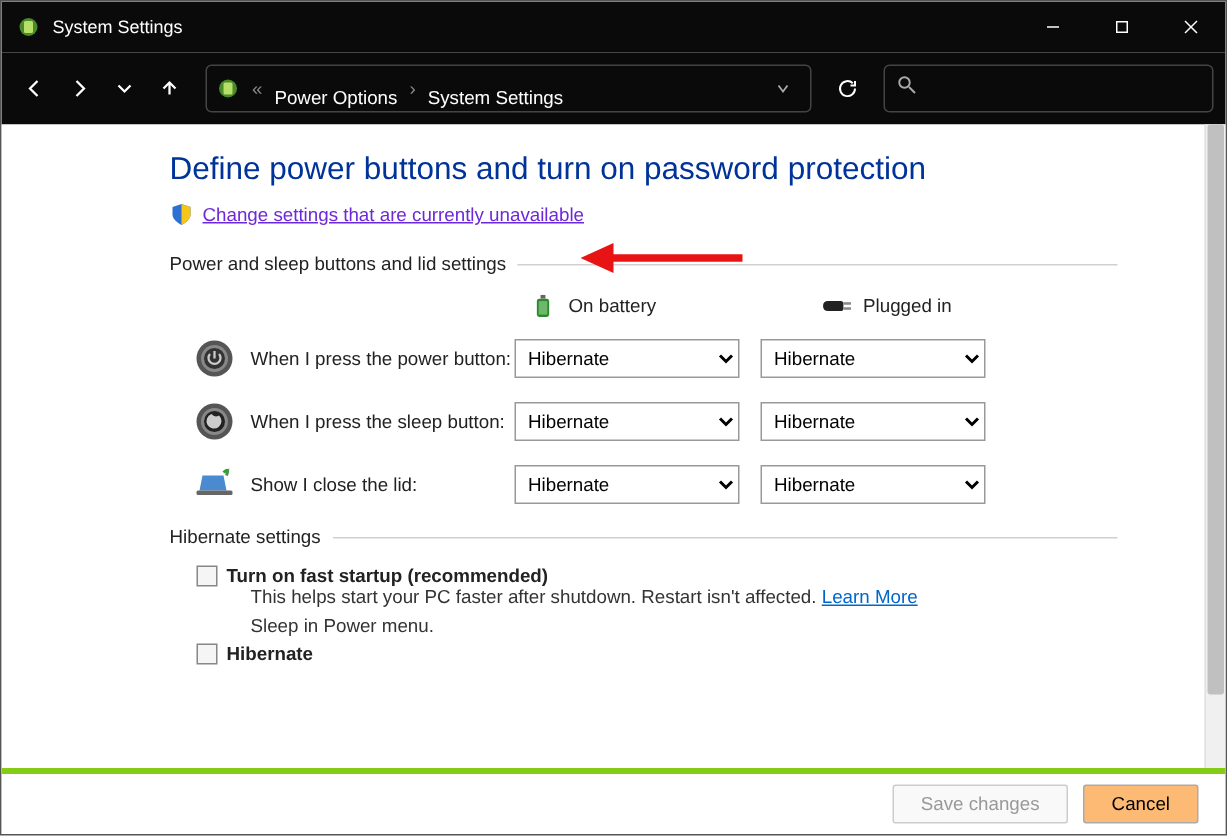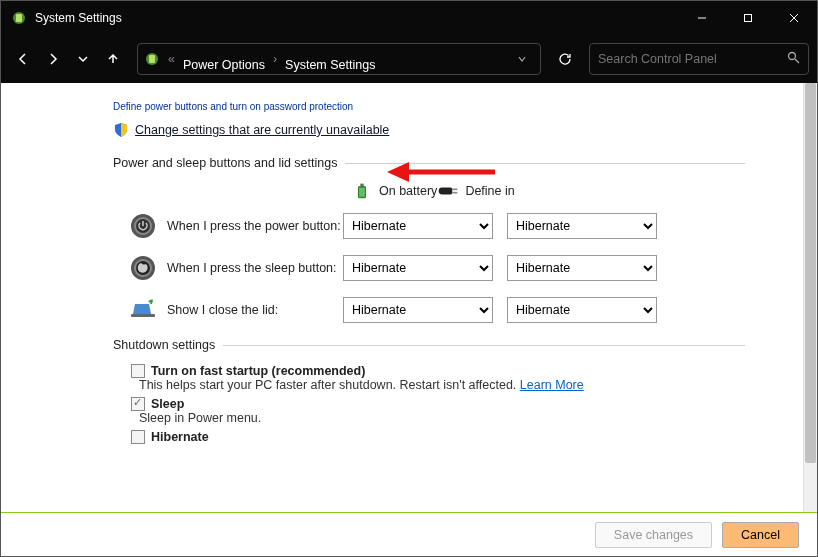--- a/index.html
+++ b/index.html
@@ -17,49 +17,49 @@
 .refresh { width:32px; height:32px; display:flex; align-items:center; justify-content:center; color:#fff; border-radius:4px; cursor:pointer; margin:0 6px; }
 .search-box { width:220px; height:32px; background:#0a0a0a; border:1px solid #444; border-radius:4px; display:flex; align-items:center; padding:0 8px; }
 .search-box input { flex:1; background:transparent; border:none; outline:none; color:#888; font-size:12.5px; }
 .search-box .s-icon { color:#aaa; }
 
 .content-wrap { position:absolute; top:82px; bottom:44px; left:0; right:0; background:#fff; display:flex; }
 .content { flex:1; overflow-y:auto; padding:18px 58px 10px 112px; font-size:12.5px; color:#222; }
 .scroll-track { width:14px; background:#f0f0f0; border-left:1px solid #e0e0e0; position:relative; }
 .scroll-thumb { position:absolute; top:0; left:1px; right:1px; height:380px; background:#c0c0c0; border-radius:2px; }
 
-h1 { color:#003399; font-size:10px; font-weight:400; margin-bottom:10px; }
+h1 { color:#003399; font-size:21px; font-weight:400; margin-bottom:10px; }
 .desc { line-height:1.45; margin-bottom:10px; }
 .admin-link { display:flex; align-items:center; gap:6px; margin-bottom:18px; }
-.admin-link a { color:#0f172a; text-decoration:underline; font-size:12.5px; }
+.admin-link a { color:#6d28d9; text-decoration:underline; font-size:12.5px; }
 .shield { width:16px; height:16px; }
 
 .section-row { display:flex; align-items:center; gap:8px; margin:6px 0 12px 0; }
 .section-row .label { white-space:nowrap; }
 .section-row .line { flex:1; height:1px; background:#d0d0d0; }
 
-.col-headers { display:flex; margin-left:238px; align-items:flex-start; margin-bottom:12px; }
+.col-headers { display:flex; margin-left:238px; gap:110px; align-items:flex-start; margin-bottom:12px; }
 .col-h { display:flex; align-items:center; gap:6px; }
 .battery-icon, .plug-icon { width:22px; height:18px; }
 
 .setting-row { display:flex; align-items:center; margin-bottom:14px;margin-top:11px; }
 .setting-row .row-icon { width:28px; height:28px; margin-left:16px; margin-right:10px; display:flex; align-items:center; justify-content:center; }
 .setting-row .row-label { width:176px; }
 .setting-row select { width:150px; height:26px; border:1px solid #999; background:#fff; font-size:12.5px; padding:0 4px; margin-right:14px; }
 
 .shutdown-item { margin:5px 0 5px 18px; }
 .shutdown-item .chk-row { display:flex; align-items:flex-start; gap:6px; }
-.shutdown-item .sub { margin-left:8px; color:#333; }
+.shutdown-item .sub { margin-left:36px; color:#333; }
 .chk { width:14px; height:14px; border:1px solid #888; background:#f5f5f5; display:inline-block; position:relative; }
 .chk.checked::after { content:"✓"; position:absolute; top:-2px; left:1px; font-size:11px; color:#666; }
 .learn-more { color:#0066cc; text-decoration:underline; cursor:pointer; }
 
 .arrow-annotation { position:absolute; left:386px; top:156px; pointer-events:none; }
 
-.footer { position:absolute; bottom:0; left:0; right:0; height:44px; background:#fff; border-top:1px solid #84cc16; display:flex; align-items:center; justify-content:flex-end; padding:0 18px; gap:10px; }
+.footer { position:absolute; bottom:0; left:0; right:0; height:44px; background:#fff; border-top:4px solid #84cc16; display:flex; align-items:center; justify-content:flex-end; padding:0 18px; gap:10px; }
 .footer button { height:26px; padding:0 18px; border:1px solid #aaa; background:#fdba74; font-size:12.5px; cursor:pointer; border-radius:2px; }
 .footer button.disabled { color:#999; background:#f9f9f9; border-color:#ccc; cursor:default; }
 
 .crumb { color:#fff;margin-top:11px; }
 .crumb-sep { color:#888; padding:0 2px; }
 .power-mini-icon{width:16px;height:16px;}
 </style>
 </head>
 <body>
 
@@ -125,21 +125,20 @@
       </div>
   </div>
 
   <div class="refresh">
       <svg width="14" height="14" viewBox="0 0 14 14">
         <path d="M12 7a5 5 0 1 1-1.5-3.5M12 2v3h-3" fill="none" stroke="#fff" stroke-width="1.3"></path>
       </svg>
     </div>
 
   <div class="search-box">
-    <input placeholder="Search Control Panel" style="">
     <span class="s-icon"><svg width="13" height="13" viewBox="0 0 13 13">
           <circle cx="5" cy="5" r="3.5" fill="none" stroke="#aaa" stroke-width="1.3"></circle>
           <line x1="8" y1="8" x2="12" y2="12" stroke="#aaa" stroke-width="1.3"></line>
         </svg></span>
   </div>
 </div>
 
 <div class="content-wrap">
   <div class="content">
 
@@ -166,21 +165,21 @@
             <rect x="7.5" y="7" width="7" height="11" fill="#6db86d"></rect>
           </svg>
         <span>On battery</span>
       </div>
       <div class="col-h">
         <svg class="plug-icon" viewBox="0 0 26 16">
             <path d="M2 8 Q2 4 6 4 L16 4 Q18 4 18 6 L18 10 Q18 12 16 12 L6 12 Q2 12 2 8" fill="#222"></path>
             <rect x="18" y="5" width="6" height="2" fill="#888"></rect>
             <rect x="18" y="9" width="6" height="2" fill="#888"></rect>
           </svg>
-        <span>Define in</span>
+        <span>Plugged in</span>
       </div>
     </div>
 
     <div class="setting-row">
       <div class="row-icon">
           <svg width="26" height="26" viewBox="0 0 26 26">
             <circle cx="13" cy="13" r="12" fill="#555"></circle>
             <circle cx="13" cy="13" r="9" fill="#888"></circle>
             <circle cx="13" cy="13" r="7" fill="#333"></circle>
             <path d="M13 8 V13 M10 10 A4 4 0 1 0 16 10" fill="none" stroke="#ccc" stroke-width="1.5"></path>
@@ -213,39 +212,35 @@
             <path d="M20 4 Q24 0 22 6" fill="none" stroke="#3a9a3a" stroke-width="2"></path>
             <path d="M22 3 L24 1 L23 5" fill="#3a9a3a"></path>
           </svg>
         </div>
       <div class="row-label">Show I close the lid:</div>
       <select><option>Hibernate</option></select>
       <select><option>Hibernate</option></select>
     </div>
 
     <div class="section-row">
-      <span class="label">Shutdown settings</span>
+      <span class="label">Hibernate settings</span>
       <div class="line"></div>
     </div>
 
     <div class="shutdown-item">
       <div class="chk-row">
         <span class="chk"></span>
         <b>Turn on fast startup (recommended)</b>
       </div>
       <div class="sub">
         <span>This helps start your PC faster after shutdown. Restart isn't affected. </span><span class="learn-more">Learn More</span>
       </div>
     </div>
 
     <div class="shutdown-item">
-      <div class="chk-row">
-        <span class="chk checked"></span>
-        <b>Sleep</b>
-      </div>
       <div class="sub">Sleep in Power menu.</div>
     </div>
 
     <div class="shutdown-item">
       <div class="chk-row">
         <span class="chk"></span>
         <b>Hibernate</b>
       </div>
     </div>
 

